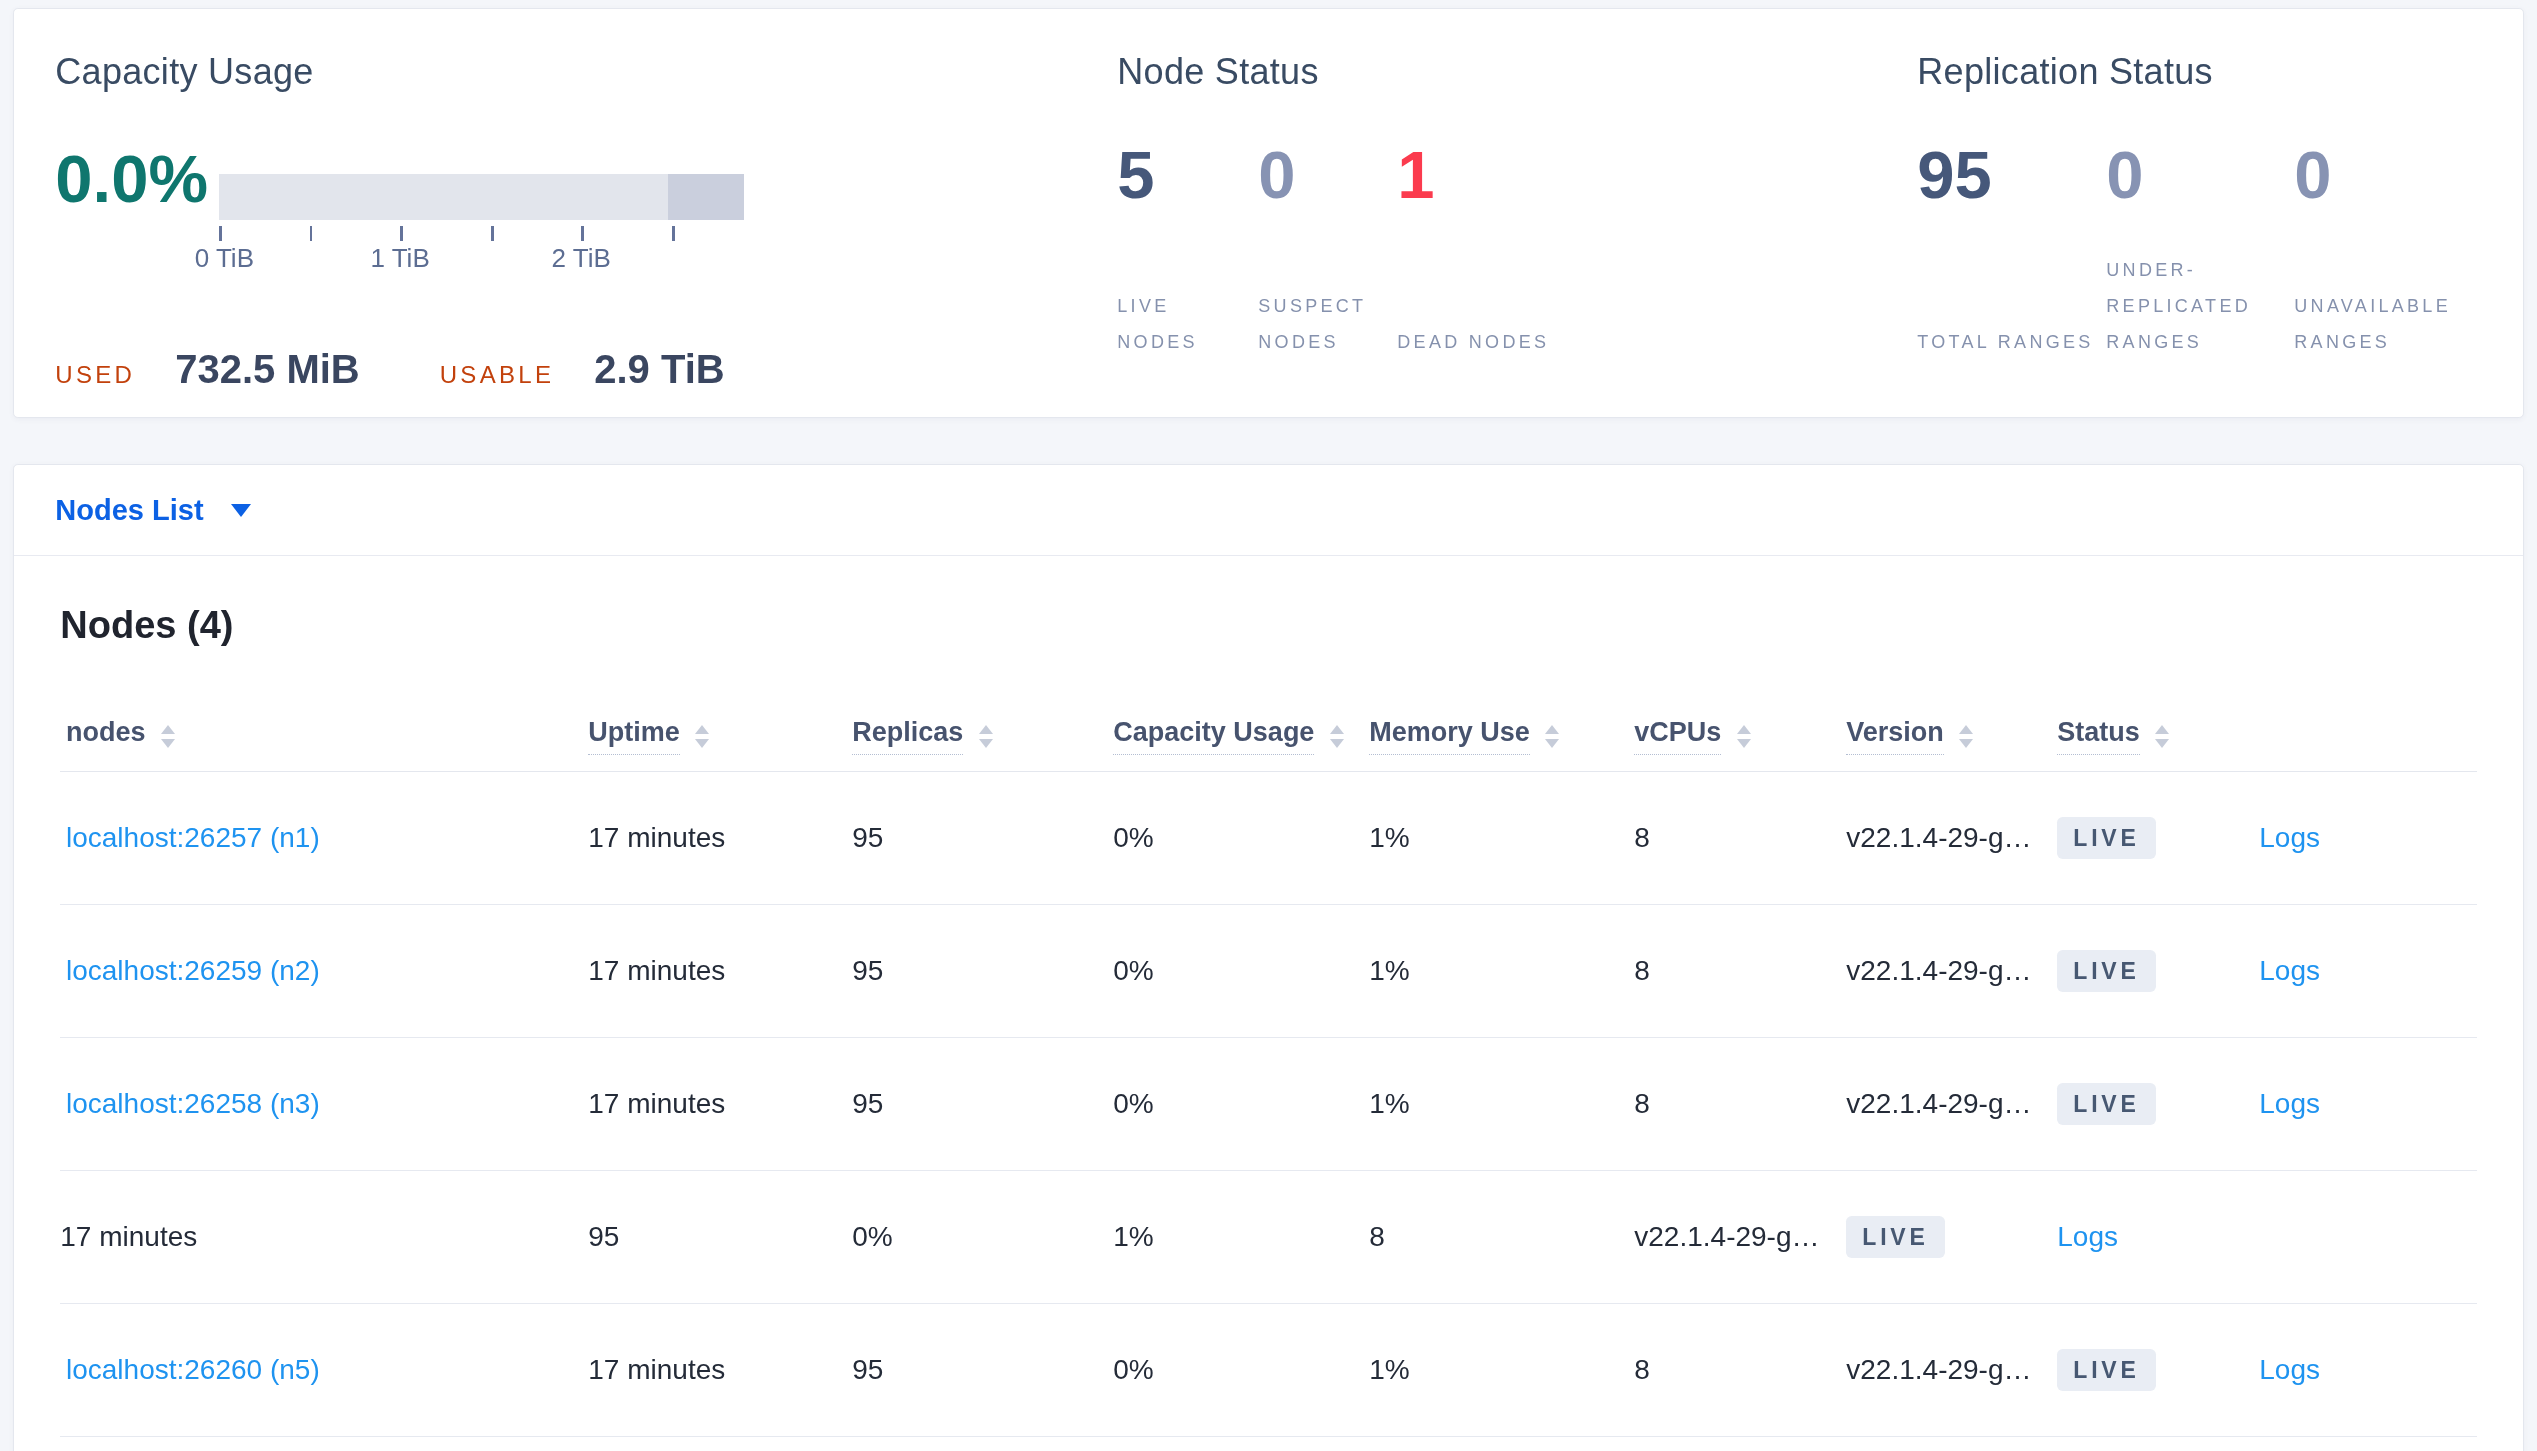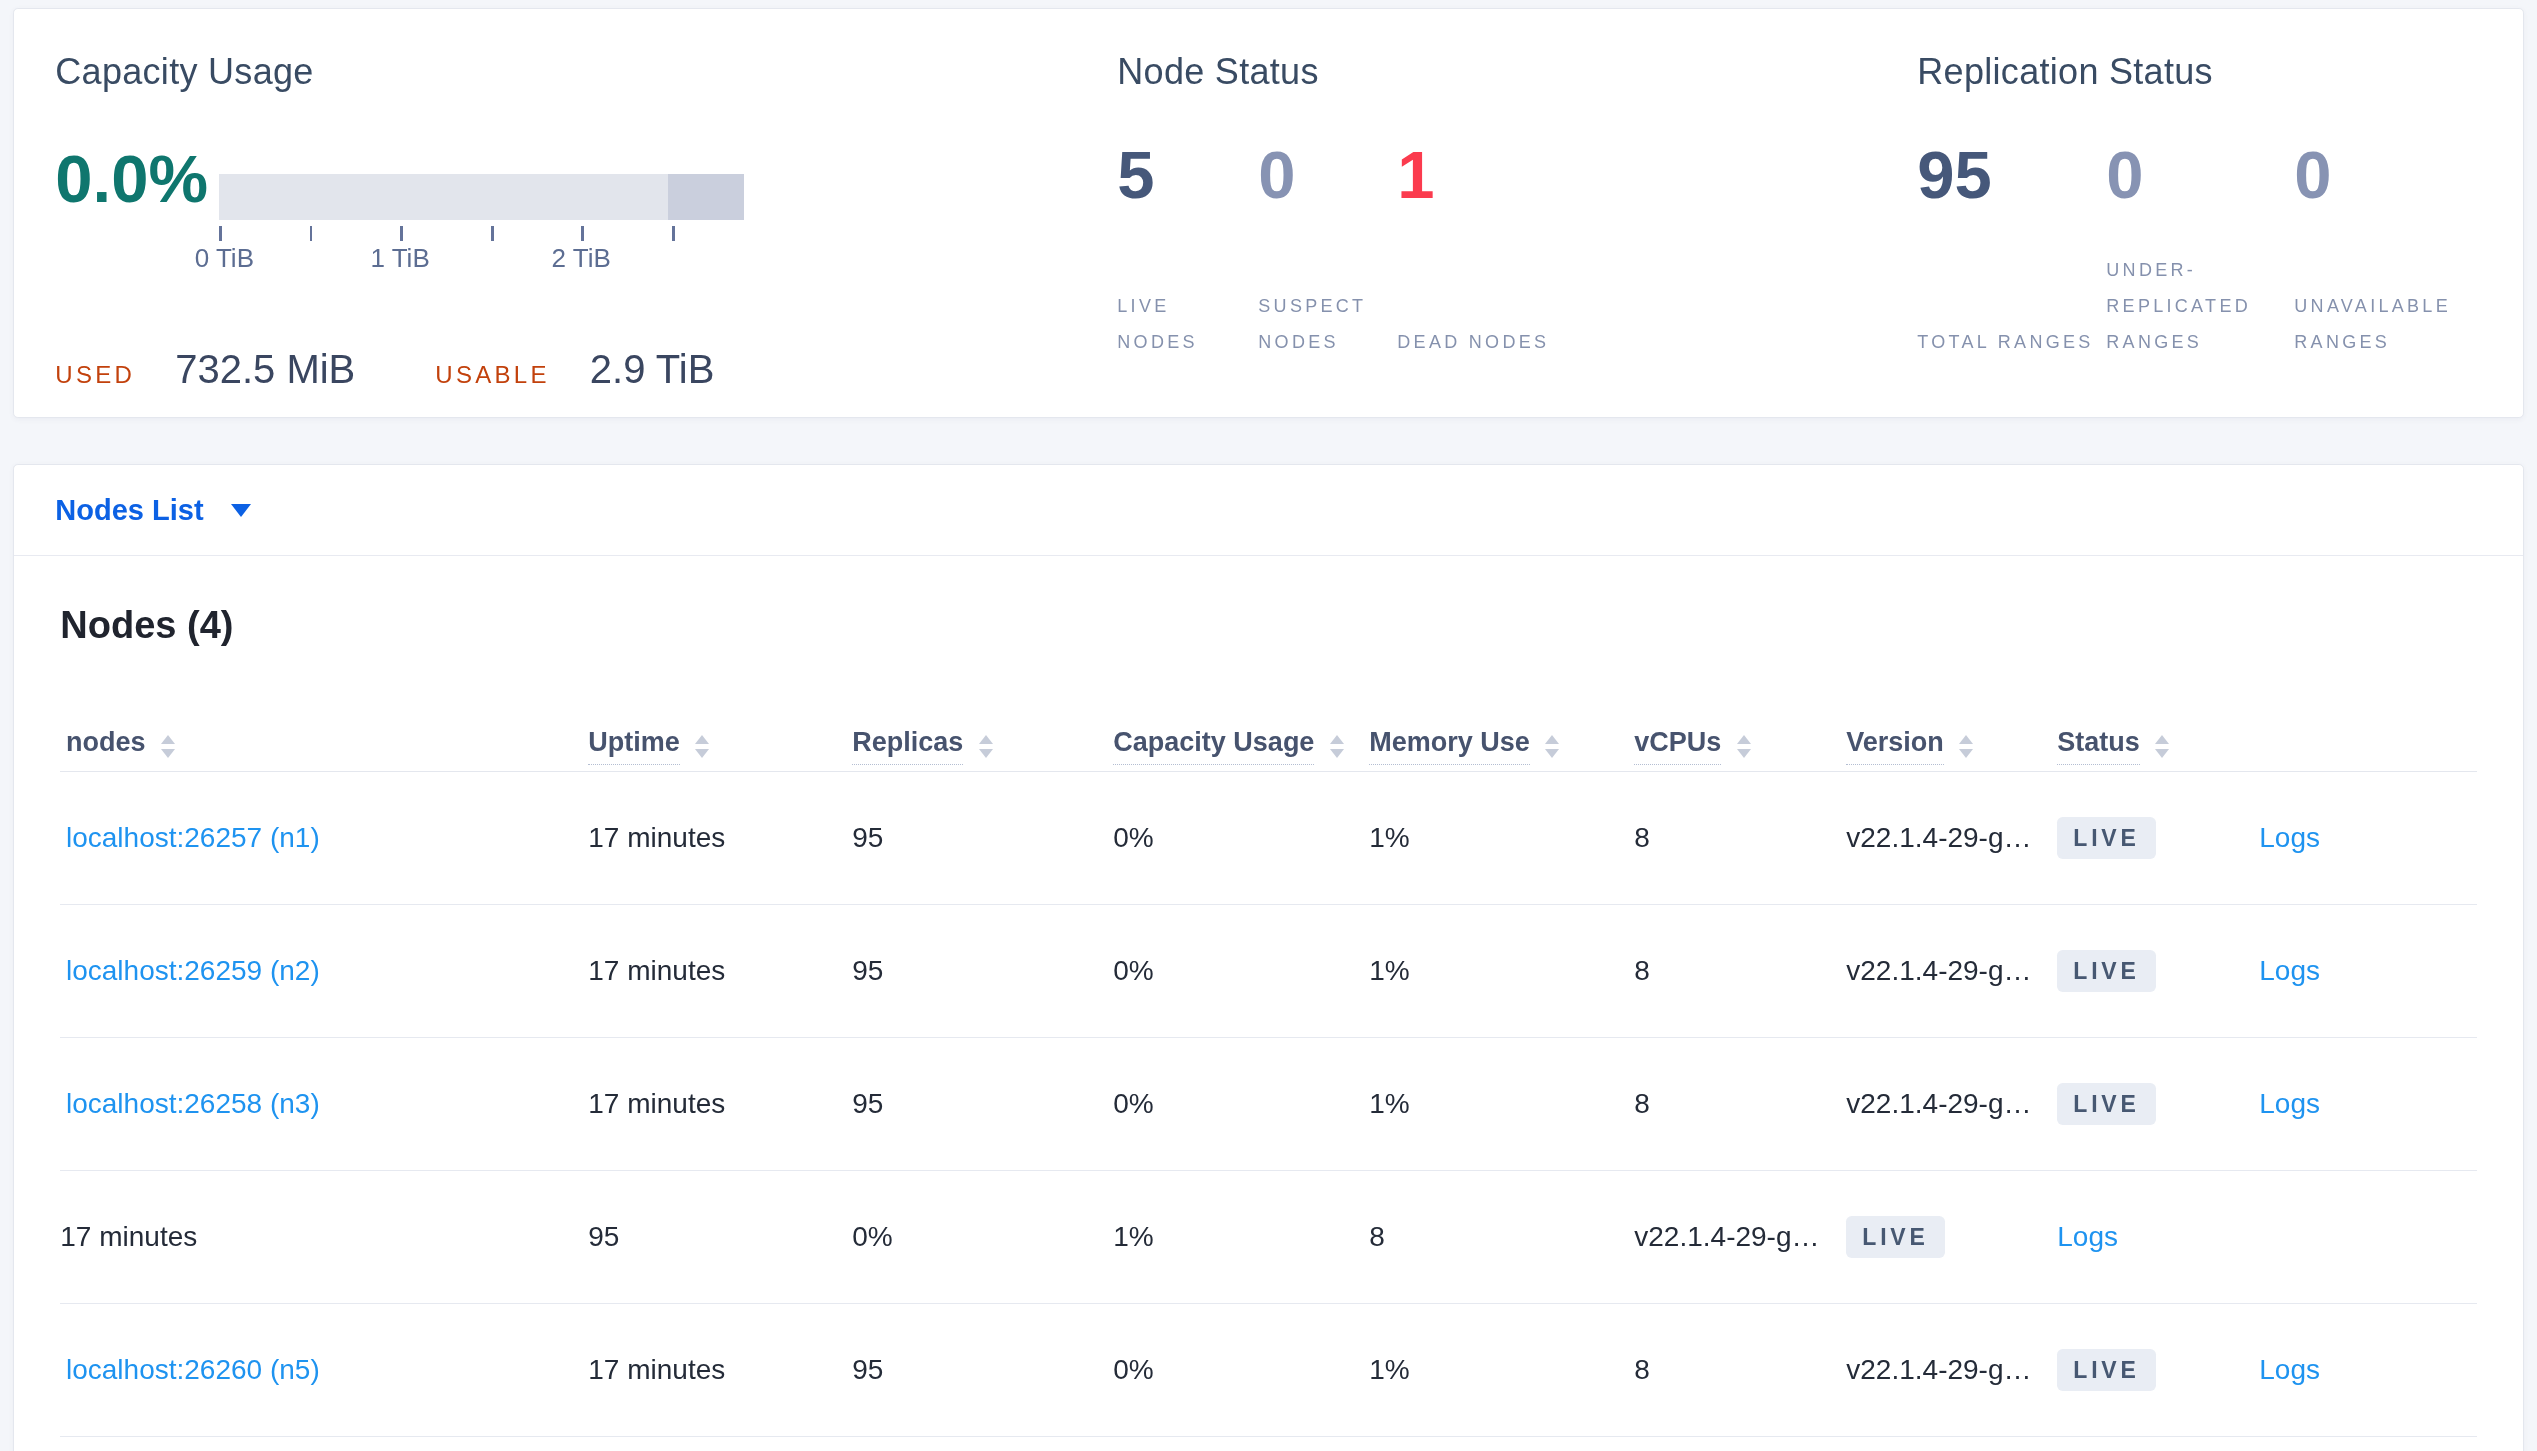--- a/index.html
+++ b/index.html
@@ -26,21 +26,21 @@
   .tick { position:absolute; top:6.7px; width:2.9px; height:14.3px; background:#64739a; }
   .tick:nth-child(1){ left:0; } .tick:nth-child(2){ left:17.24%; }
   .tick:nth-child(3){ left:34.48%; } .tick:nth-child(4){ left:51.72%; }
   .tick:nth-child(5){ left:68.97%; } .tick:nth-child(6){ left:86.21%; }
   .tick-labels { position:relative; height:32px; font-size:26px; color:#5c6d92; }
   .tick-label { position:absolute; transform:translateX(-50%); white-space:nowrap; }
   .tl-0 { left:1%; } .tl-1 { left:34.48%; } .tl-2 { left:68.97%; }
 
   .usage-row { margin-top:72px; display:flex; align-items:baseline; }
   .u-label { font-size:24px; letter-spacing:3.3px; color:#c2410c; }
-  .u-value { font-size:40px; font-weight:400; color:#3a4660; margin-left:40px; }
+  .u-value { font-size:40px; font-weight:700; color:#3a4660; margin-left:40px; }
   .u-gap { width:80px; }
 
   .stats { display:flex; margin-top:48px; height:219px; }
   .stat { display:flex; flex-direction:column; justify-content:space-between; }
   .stat-value { font-size:67px; font-weight:600; line-height:1; }
   .stat-label { font-size:18px; letter-spacing:3.3px; color:#8591ad; line-height:36px; font-weight:400; }
   .c-dark { color:#46587a; } .c-muted { color:#8793b3; } .c-red { color:#fb3b4e; }
   #sec-nodestatus .stat:nth-child(1){ width:141px; }
   #sec-nodestatus .stat:nth-child(2){ width:139px; }
   #sec-replication .stat:nth-child(1){ width:189px; }
@@ -54,21 +54,21 @@
   .nodelist-label { font-size:29px; font-weight:600; color:#0c61e4; cursor:pointer; }
   .caret-down { width:0; height:0; margin-left:27px;
     border-left:10.5px solid transparent; border-right:10.5px solid transparent;
     border-top:13.3px solid #0c61e4; }
 
   .nodes-body { padding:0 46px; }
   .nodes-heading { margin-top:46px; font-size:38px; font-weight:600; color:#20242e; line-height:46px; }
 
   .grid-row { display:grid;
     grid-template-columns:528px 264px 261px 256px 265px 212px 211px 202px 1fr; }
-  .thead { height:124px; align-items:end; padding-bottom:6px; border-bottom:1.9px solid #e4e7ee;text-align:center; }
+  .thead { height:124px; align-items:end; padding-bottom:16px; border-bottom:1.9px solid #e4e7ee;text-align:center; }
   .th { display:flex; align-items:center; font-size:27px; font-weight:600; color:#47536e; }
   .th .lbl { padding-bottom:5.7px; border-bottom:1.9px dotted transparent; cursor:pointer; }
   .th.tip .lbl { border-bottom-color:#b4bed2; }
   .th:first-child { padding-left:5.7px; }
   .sort-icon { display:inline-flex; flex-direction:column; margin-left:15.2px; cursor:pointer; }
   .sort-icon .up { width:0; height:0; border-left:7.6px solid transparent;
     border-right:7.6px solid transparent; border-bottom:9.5px solid #c6ccd9; margin-bottom:4.8px; }
   .sort-icon .down { width:0; height:0; border-left:7.6px solid transparent;
     border-right:7.6px solid transparent; border-top:9.5px solid #c6ccd9; }
 

